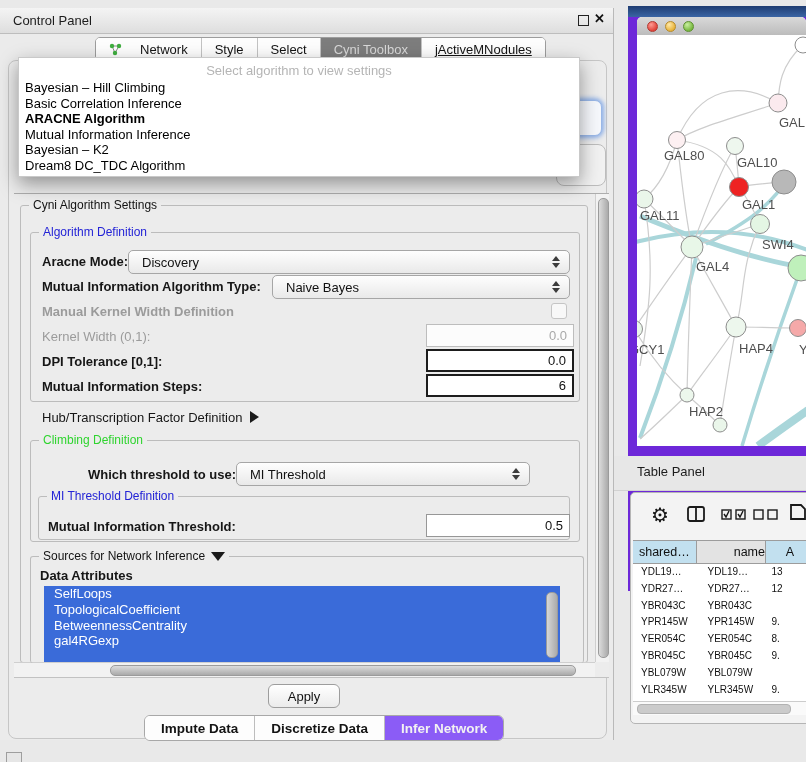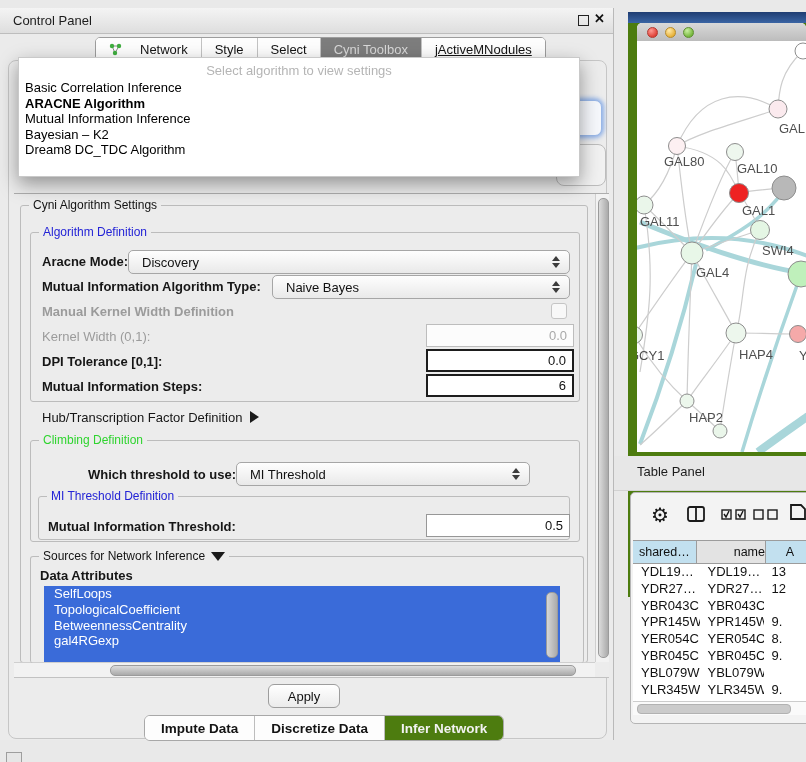--- a/index.html
+++ b/index.html
@@ -77,24 +77,24 @@
   
   #attr-list{left:44px;top:578px;width:516px;height:76px;background:#3a6bd9;overflow:hidden;}
   .attr-item{font-size:13px;color:#fff;padding-left:10px;height:15.8px;line-height:15.8px;white-space:nowrap;}
   #attr-scroll{left:546px;top:584px;width:10px;height:64px;border-radius:5px;background:linear-gradient(90deg,#d6d6d6,#ababab);border:1px solid #9b9b9b;z-index:28;}
 
   
   #apply-btn{left:268px;top:676px;width:70px;height:22px;border:1px solid #9d9d9d;border-radius:6px;background:linear-gradient(#ffffff,#ebebeb);font-size:13px;color:#111;display:flex;align-items:center;justify-content:center;}
   #bottom-tabs{left:144px;top:707px;height:24px;display:flex;border:1px solid #a8a8a8;border-radius:6px;background:#fdfdfd;overflow:hidden;}
   .btab{display:flex;align-items:center;padding:0 16px;font-size:13.5px;font-weight:600;color:#141414;border-right:1px solid #bdbdbd;background:#fdfdfd;white-space:nowrap;}
   .btab:last-child{border-right:none;}
-  .btab.sel{background:#4d7c0f;color:#f2f2f2;}
-
-  
-  #net-frame{left:628px;top:12px;width:178px;height:585px;background:#4d7c0f;}
+  .btab.sel{background:#8b5cf6;color:#f2f2f2;}
+
+  
+  #net-frame{left:628px;top:6px;width:178px;height:585px;background:#6d28d9;}
   #net-frame-top{left:0;top:0;width:178px;height:11px;background:linear-gradient(#1f3d72,#3a64a4);}
   #net-win{left:9px;top:11px;width:169px;height:429px;background:#fff;border-radius:5px 5px 0 0;overflow:hidden;}
   #net-titlebar{left:0;top:0;width:169px;height:18px;background:linear-gradient(#d9d9d9,#bcbcbc);border-bottom:1px solid #929292;}
   .tl{width:9px;height:9px;border-radius:50%;top:4px;}
   #tl-red{left:10px;background:radial-gradient(circle at 35% 30%,#ff9a92,#e0443a 70%);border:.5px solid #b03830;}
   #tl-yellow{left:28px;background:radial-gradient(circle at 35% 30%,#ffe9a8,#e8b33c 70%);border:.5px solid #b58a2a;}
   #tl-green{left:46px;background:radial-gradient(circle at 35% 30%,#c9efa0,#78b83f 70%);border:.5px solid #5d8f31;}
   #net-canvas{left:0;top:18px;width:169px;height:411px;background:#fff;overflow:hidden;}
 
   
@@ -102,21 +102,21 @@
   #tp-title{left:23px;top:8px;font-size:13px;color:#1c1c1c;}
   #tp-panel{left:630px;top:492px;width:186px;height:230px;background:#f3f3f3;border:1px solid #b5b5b5;border-radius:5px;}
   .tp-icon{color:#141414;}
   #tp-table{left:2px;top:47px;width:182px;border-top:1px solid #9c9c9c;background:#fff;}
   .thead{display:flex;height:22px;border-bottom:1px solid #9c9c9c;}
   .th{font-size:12.5px;color:#111;display:flex;align-items:center;justify-content:center;border-right:1px solid #9c9c9c;box-sizing:border-box;}
   .th.hl{background:#c2e0ef;}
   .th.plainbg{background:#e3e3e3;}
   .c1{width:78px;} .c2{width:75px;padding-left:37px;} .c3{width:60px;}
   .trow{display:flex;height:16.8px;background:#fff;}
-  .td{font-size:13px;color:#111;line-height:16.8px;white-space:nowrap;overflow:hidden;box-sizing:border-box;padding-left:8px;}
+  .td{font-size:10px;color:#111;line-height:16.8px;white-space:nowrap;overflow:hidden;box-sizing:border-box;padding-left:8px;}
   #tp-hscroll{left:2px;top:208px;width:182px;height:13px;background:#fafafa;border-top:1px solid #cccccc;}
   #tp-hthumb{left:4px;top:2px;width:152px;height:8px;border-radius:4px;background:#cbcbcb;border:1px solid #b2b2b2;}
 
   #corner-chip{left:6px;top:752px;width:14px;height:12px;border:1px solid #9e9e9e;background:#e6e6e6;}
 
   svg text{font-family:"Liberation Sans",sans-serif;}
 </style>
 </head>
 <body>
 
@@ -156,20 +156,21 @@
           <span>Cyni Toolbox</span>
         </div>
       <div class="ttab">
           <span>jActiveMNodules</span>
         </div>
     </div>
 
     <div class="abs" id="popup">
       <div id="popup-placeholder">Select algorithm to view settings</div>
       <div id="popup-list">
+          <div class="popup-item">Bayesian – Hill Climbing</div>
           <div class="popup-item">Basic Correlation Inference</div>
           <div class="popup-item bold">ARACNE Algorithm</div>
           <div class="popup-item">Mutual Information Inference</div>
           <div class="popup-item">Bayesian – K2</div>
           <div class="popup-item">Dream8 DC_TDC Algorithm</div>
         </div>
     </div>
 
     <div class="abs" id="scrollarea"></div>
     <div class="abs" id="vscroll">

